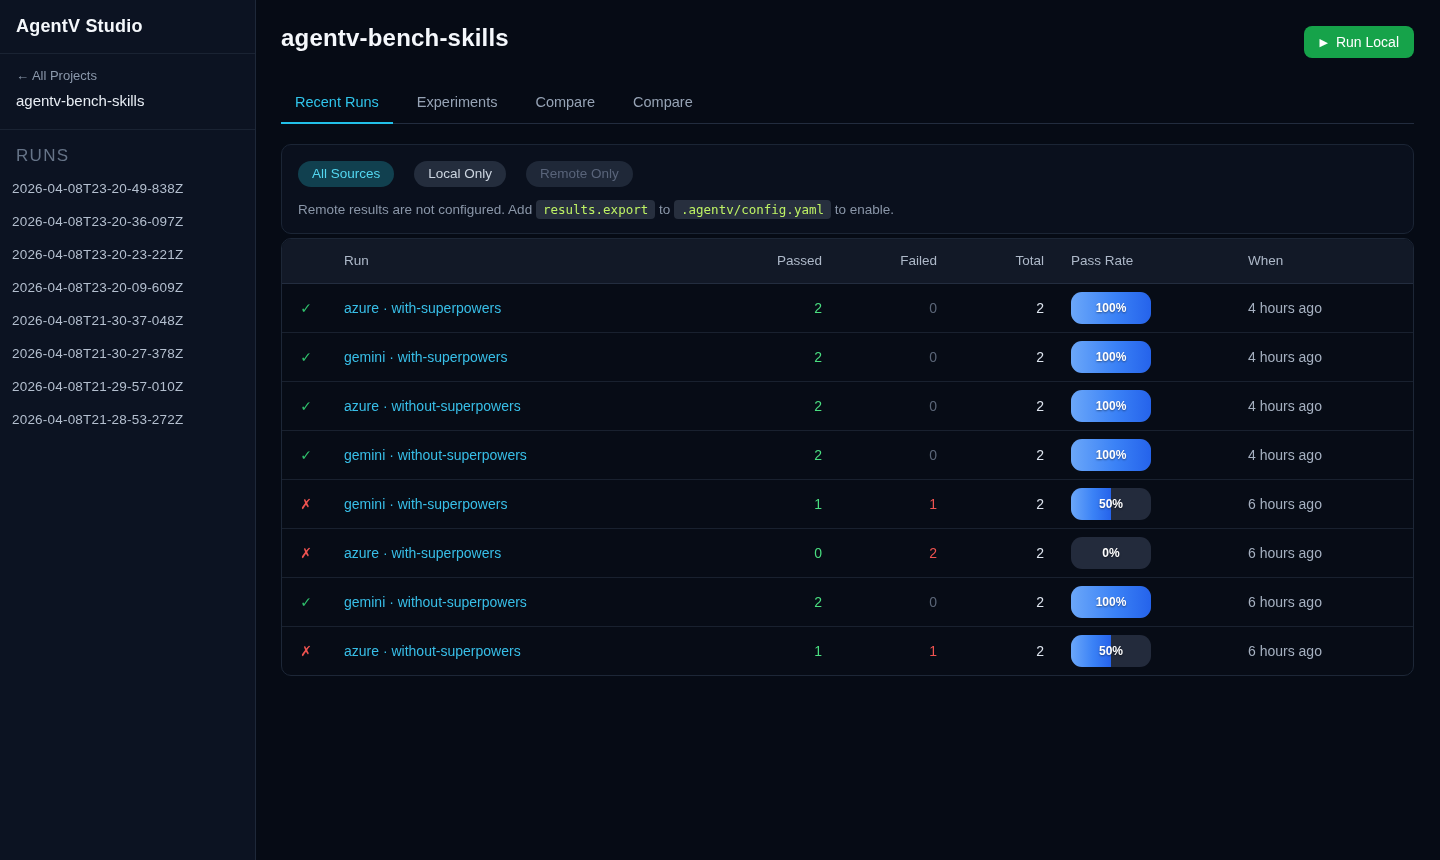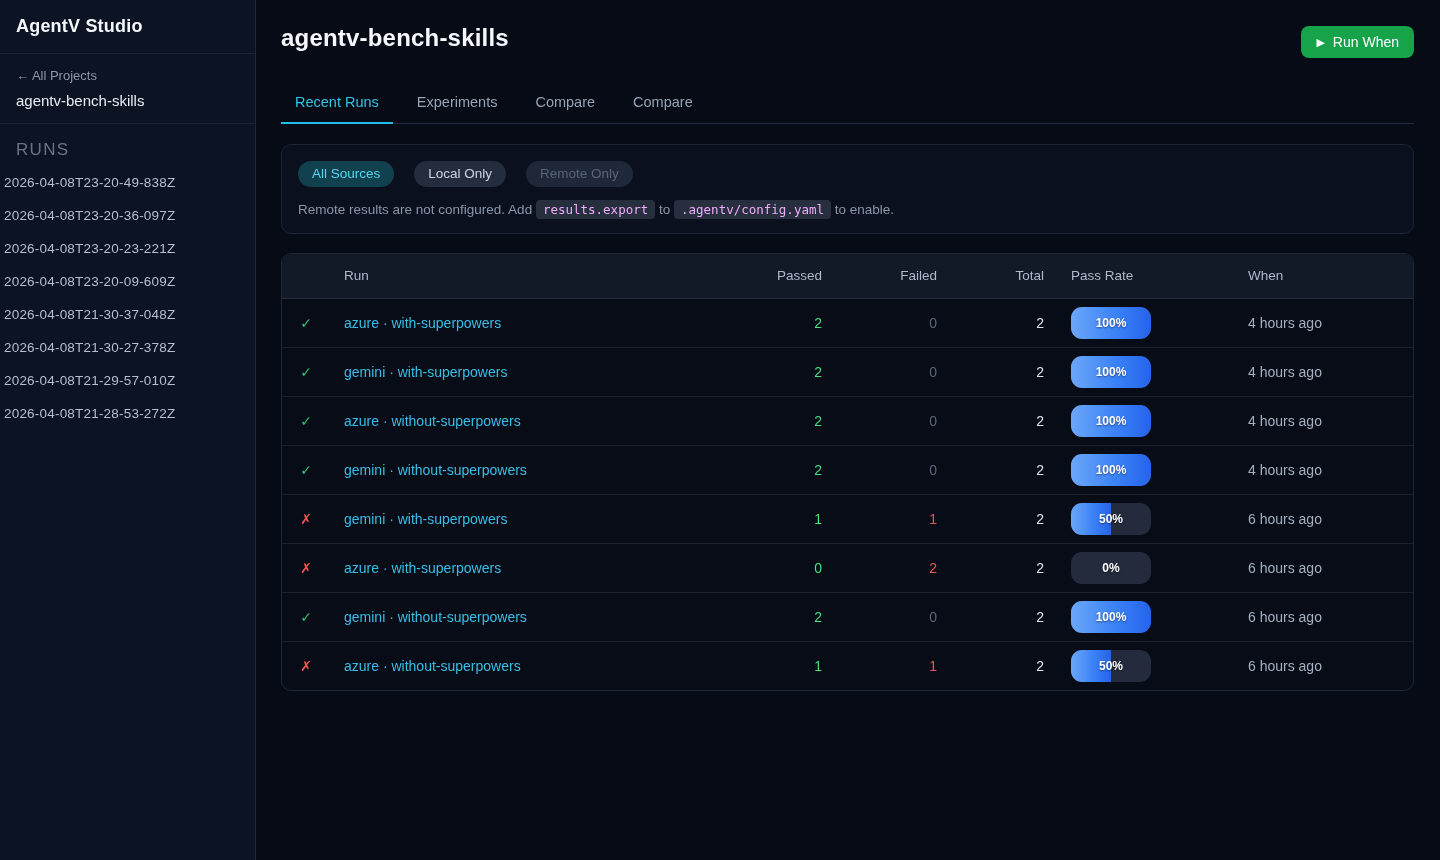--- a/index.html
+++ b/index.html
@@ -17,32 +17,32 @@
     background: #0c1322;
     border-right: 1px solid #1e2839;
   }
   .brand {
     padding: 16px 16px;
     font-size: 18px; font-weight: bold; color: #f4f7fb;
     border-bottom: 1px solid #1a2333;
     letter-spacing: .2px;
   }
   .project-block {
-    padding: 14px 16px 14px;
+    padding: 14px 16px 20px;
     border-bottom: 1px solid #1a2333;
   }
   .back-link { font-size: 13px; color: #8b98ab; cursor: pointer; }
   .project-name { margin-top: 9px; font-size: 15px; color: #e8edf4; }
   .runs-label {
     padding: 16px 16px 6px;
     font-size: 17px; letter-spacing: 1.3px; color: #667488;
   }
   .run-list { list-style: none; }
   .run-list li {
-    padding: 9px 4px;
+    padding: 9px 12px;
     font-size: 13.5px; color: #b4bfcf;
     cursor: pointer; white-space: nowrap;
     letter-spacing: .2px;
   }
 
   
   .main { flex: 1; padding: 24px 26px 0 25px; }
   .page-header { display: flex; justify-content: space-between; align-items: flex-start; }
   .page-title { font-size: 24px; font-weight: bold; color: #f5f8fc; letter-spacing: .2px; }
   .run-eval-btn {
@@ -77,27 +77,27 @@
   .chip {
     display: inline-block; padding: 5px 14px 6px;
     border-radius: 16px; font-size: 13.5px; cursor: pointer;
     background: #242d3d; color: #ccd5e0;
   }
   .chip.active { background: #11404f; color: #53d6f0; }
   .chip.disabled { background: #1f2838; color: #59647a; cursor: default; }
   .filter-note { margin-top: 15px; font-size: 13.5px; color: #8a96a8; }
   .filter-note code {
     font-family: "DejaVu Sans Mono", "Liberation Mono", monospace;
-    font-size: 12.5px; background: #272f3e; color: #f0abfc;
+    font-size: 12.5px; background: #272f3e; color: #bef264;
     padding: 2px 7px; border-radius: 4px; margin-top: 25px;
   }
 
   
   .table-card {
-    margin-top: 19px;
+    margin-top: 4px;
     border: 1px solid #1d2737; border-radius: 10px;
     overflow: hidden; background: #070c16;
   }
   table { width: 100%; border-collapse: collapse; table-layout: fixed; }
   thead tr { background: #121927; }
   thead th {
     height: 44px; font-size: 13.5px; font-weight: 500; color: #aeb9c9;
     text-align: left; border-bottom: 1px solid #232d3f;
   }
   tbody tr { border-top: 1px solid #19212f; }
@@ -158,21 +158,21 @@
       <li>2026-04-08T21-29-57-010Z</li>
       <li>2026-04-08T21-28-53-272Z</li>
     </ul>
 </aside>
 
 <main class="main">
   <div class="page-header">
     <h1 class="page-title">agentv-bench-skills</h1>
     <button class="run-eval-btn">
       <span class="play">▶</span>
-      <span>Run When</span>
+      <span>Run Local</span>
     </button>
   </div>
 
   <nav class="tabs" id="tabs">
       <div class="tab active">Recent Runs</div>
       <div class="tab">Experiments</div>
       <div class="tab">Compare</div>
       <div class="tab">Compare</div>
     </nav>
 

